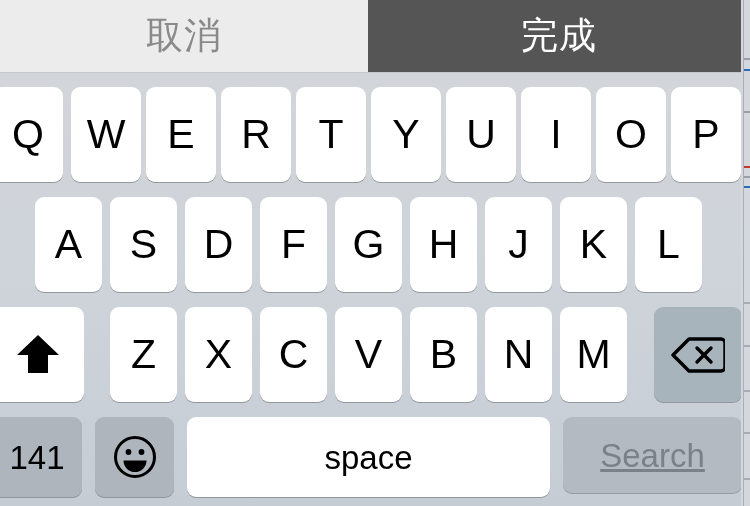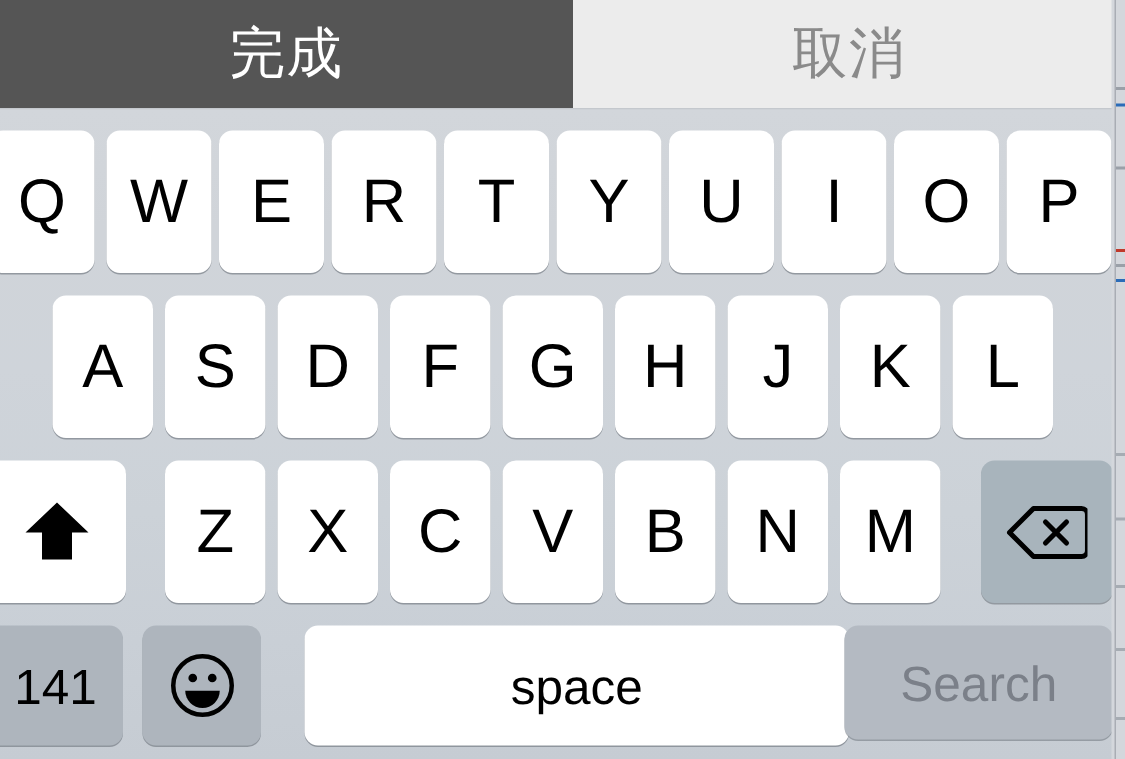--- a/index.html
+++ b/index.html
@@ -140,22 +140,22 @@
     width: 6px;
     height: 2px;
   }
 </style>
 </head>
 <body>
 
 <div id="screen">
 
   <div class="toolbar">
+    <div class="toolbar-btn toolbar-cancel">取消</div>
     <div class="toolbar-btn toolbar-done">完成</div>
-    <div class="toolbar-btn toolbar-cancel">取消</div>
   </div>
   <div class="toolbar-sep"></div>
 
   <div class="keyboard">
 
     <div class="row" id="row1" style="top:14px; height:95px;">
       <div class="key letter" style="left:-7px;  top:0; width:70px; height:95px;">
           <span>Q</span>
         </div>
       <div class="key letter" style="left:71px;  top:0; width:70px; height:95px;">
@@ -264,24 +264,24 @@
       <div class="key gray" style="left:95px; top:0; width:79px; height:80px;">
         <span class="icon-wrap">
           <svg class="emoji-svg" viewBox="0 0 46 46" aria-hidden="true">
             <circle cx="23" cy="23" r="19.5" fill="none" stroke="#000000" stroke-width="3"></circle>
             <circle cx="16.5" cy="18" r="2.9" fill="#000000"></circle>
             <circle cx="29.5" cy="18" r="2.9" fill="#000000"></circle>
             <path d="M11.5 26.5 L34.5 26.5 A11.5 11.5 0 0 1 11.5 26.5 Z" fill="#000000"></path>
           </svg>
         </span>
       </div>
-      <div class="key spacekey" style="left:203px; top:0; width:363px; height:80px;text-align:right;">
+      <div class="key spacekey" style="left:187px; top:0; width:363px; height:80px;text-align:right;">
         <span>space</span>
       </div>
-      <div class="key gray-search searchkey" style="left:563px; top:0; width:179px; height:76px;">
+      <div class="key gray-search searchkey" style="left:563px; top:0; width:179px; height:76px;text-decoration:underline;">
         <span>Search</span>
       </div>
     </div>
 
   </div>
 
   <div class="edge-strip"></div>
   <div class="edge-divider"></div>
   <div class="edge-line" style="top:58px;  background:#9aa0a8;"></div>
   <div class="edge-line" style="top:69px;  background:#2b6cb8;"></div>

